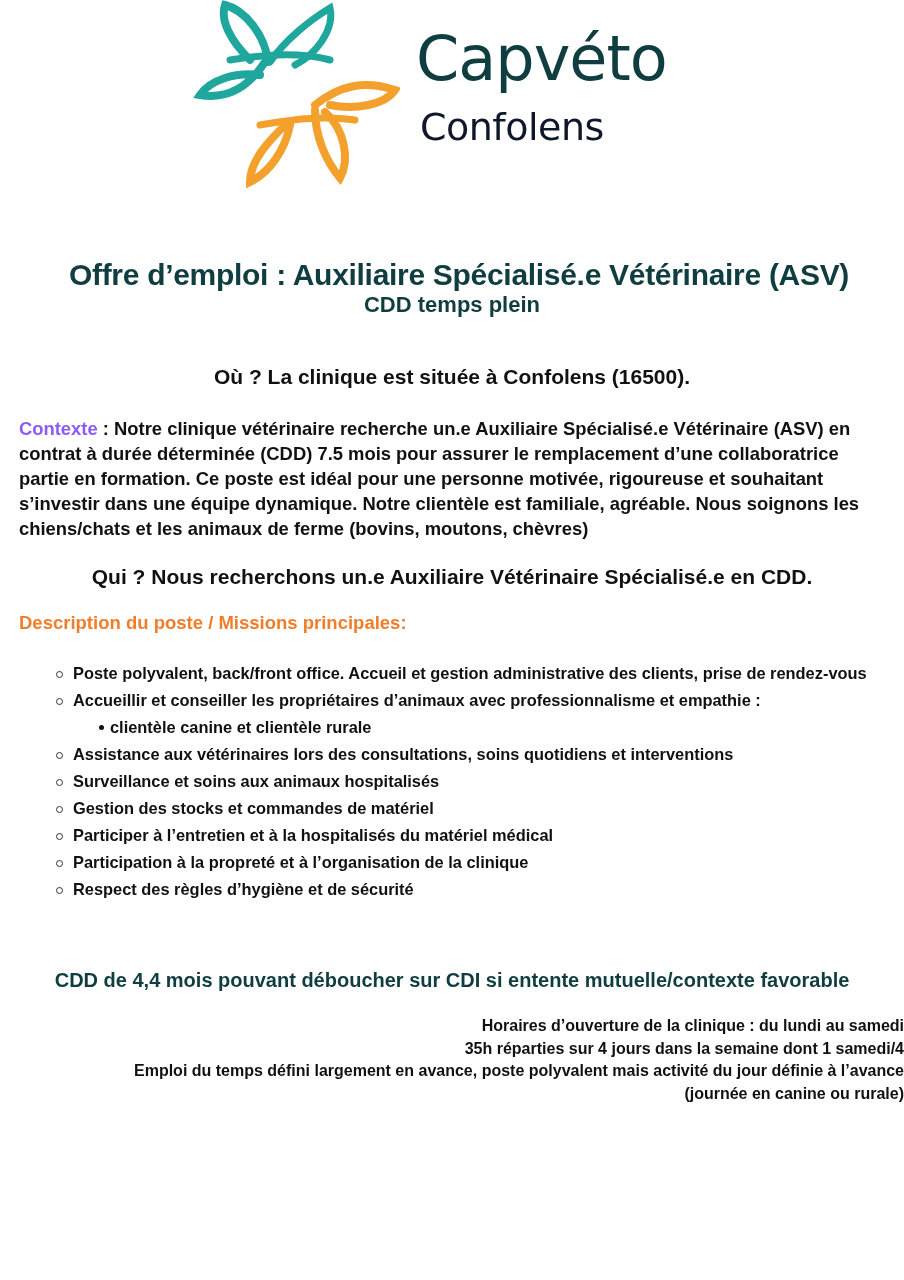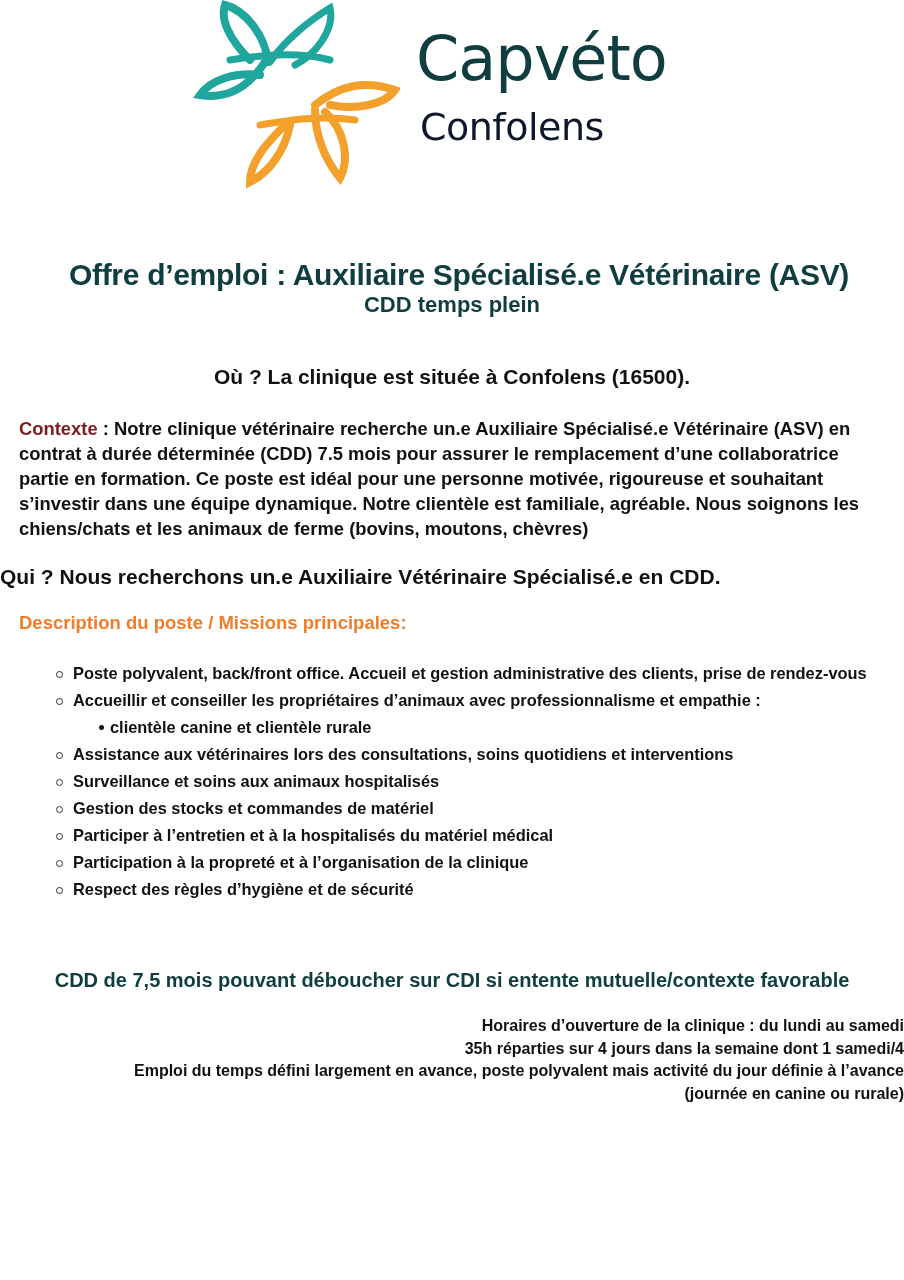--- a/index.html
+++ b/index.html
@@ -87,26 +87,27 @@
     .context {
       position: absolute;
       left: 19px;
       width: 870px;
       top: 416px;
       font-size: 18.4px;
       font-weight: bold;
       line-height: 25px;
       color: #111;
     }
-    .orange { color: #7f1d1d; }
+    .orange { color: #8b5cf6; }
     .who {
       position: absolute;
       left: 0;
       width: 904px;
       top: 564px;
+      text-align: center;
       font-size: 21px;
       font-weight: bold;
       line-height: 1.2;
       color: #111;
     }
     .desc-heading {
       position: absolute;
       left: 19px;
       top: 612px;
       font-size: 18.5px;
@@ -222,20 +223,20 @@
     </ul>
   </li>
   <li><span class="bullet"></span><span>Assistance aux vétérinaires lors des consultations, soins quotidiens et interventions</span></li>
   <li><span class="bullet"></span><span>Surveillance et soins aux animaux hospitalisés</span></li>
   <li><span class="bullet"></span><span>Gestion des stocks et commandes de matériel</span></li>
   <li><span class="bullet"></span><span>Participer à l’entretien et à la hospitalisés du matériel médical</span></li>
   <li><span class="bullet"></span><span>Participation à la propreté et à l’organisation de la clinique</span></li>
   <li><span class="bullet"></span><span>Respect des règles d’hygiène et de sécurité</span></li>
 </ul>
 
-<div class="cdd-line">CDD de 7,5 mois pouvant déboucher sur CDI si entente mutuelle/contexte favorable</div>
+<div class="cdd-line">CDD de 4,4 mois pouvant déboucher sur CDI si entente mutuelle/contexte favorable</div>
 
 <div class="schedule">
   <div>Horaires d’ouverture de la clinique : du lundi au samedi</div>
   <div>35h réparties sur 4 jours dans la semaine dont  1 samedi/4</div>
   <div>Emploi du temps défini largement en avance, poste polyvalent mais activité du jour définie à l’avance</div>
   <div>(journée en canine ou rurale)</div>
 </div>
 
 </body></html>

